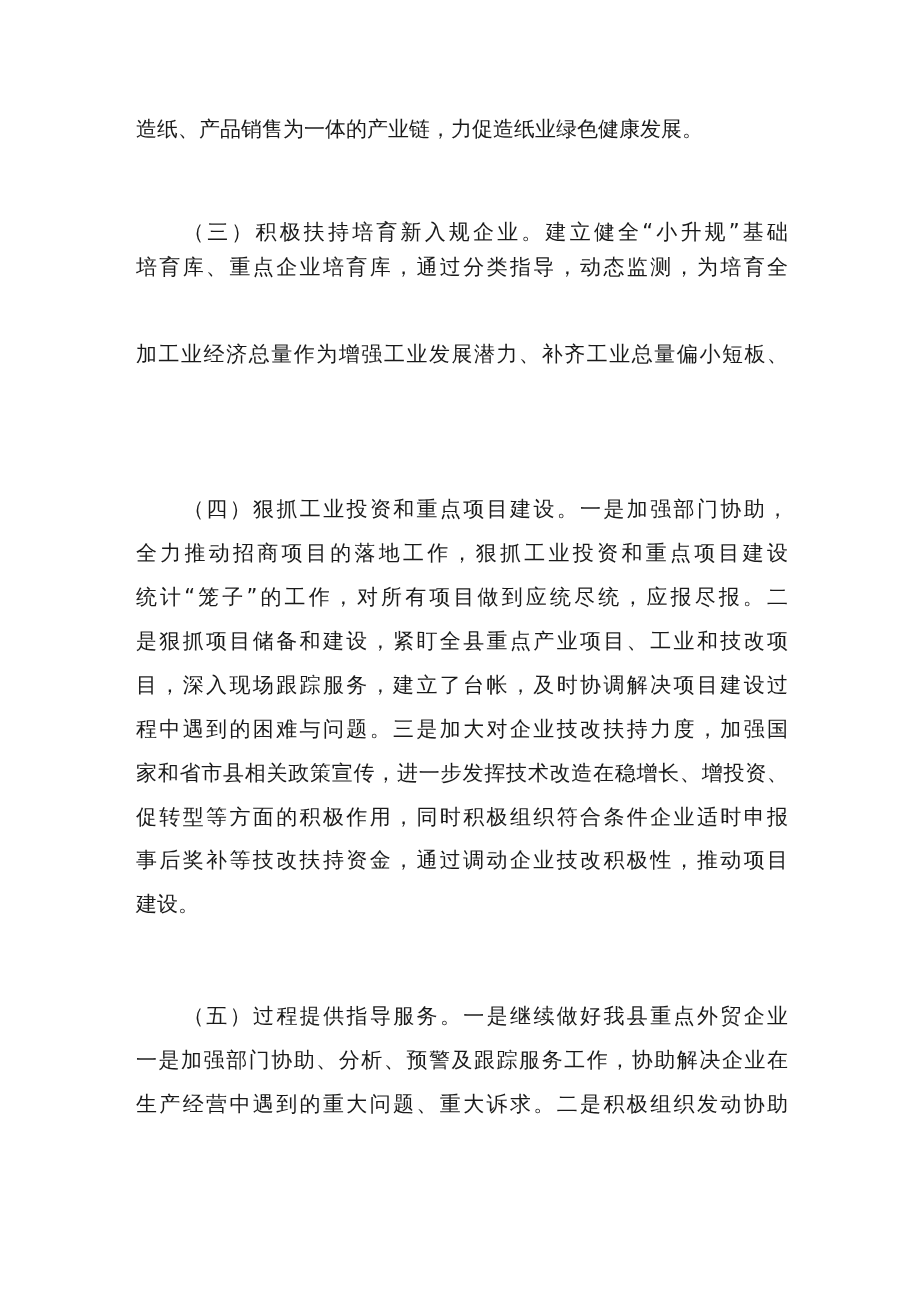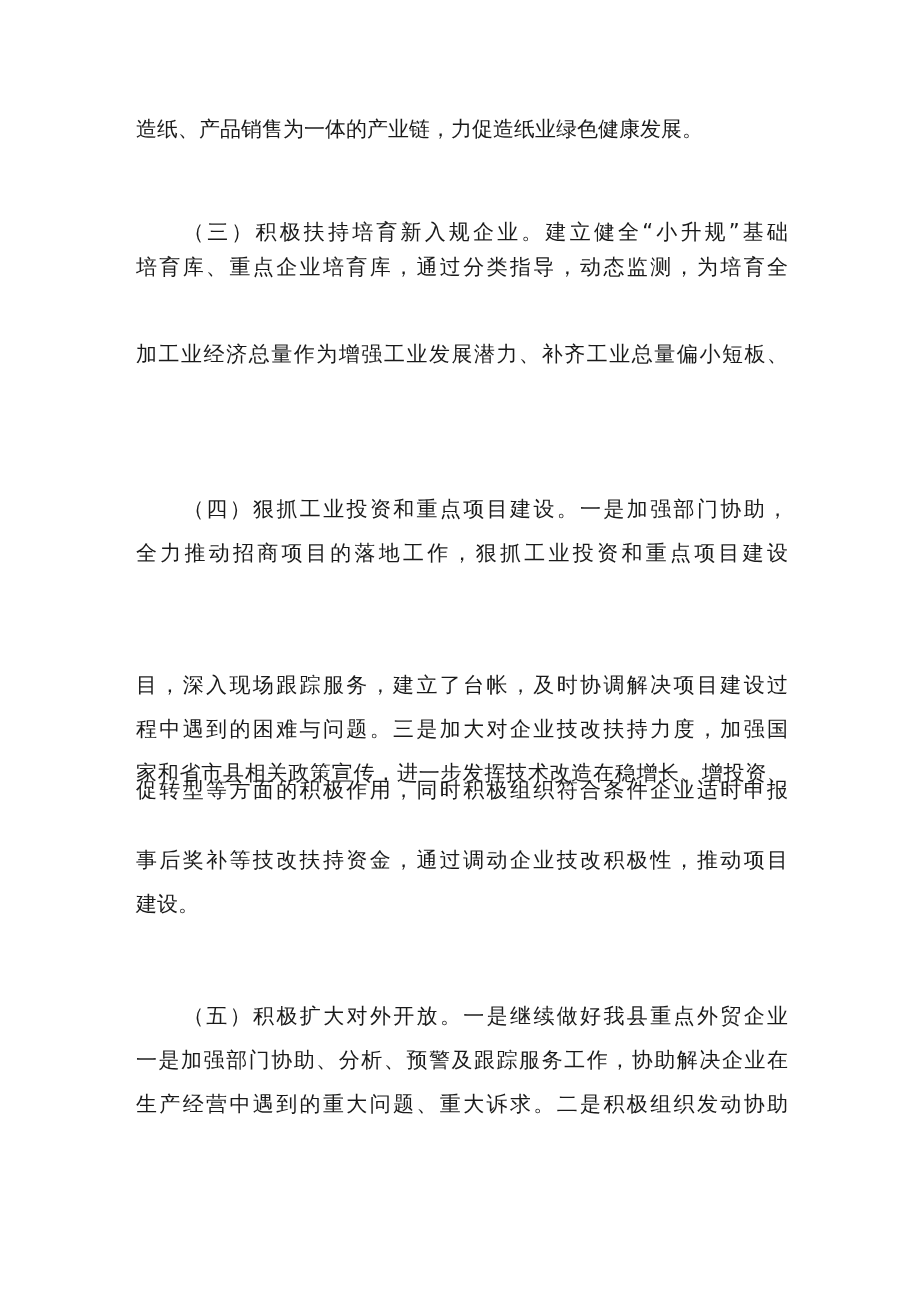--- a/index.html
+++ b/index.html
@@ -50,24 +50,26 @@
 <div class="page">
 
   <div class="line last" style="top:114px;">造纸、产品销售为一体的产业链，力促造纸业绿色健康发展。</div>
 
   <div class="line indent" style="top:208px;margin-top:9px;">（三）积极扶持培育新入规企业。建立健全“小升规”基础</div>
   <div class="line" style="top:252px;">培育库、重点企业培育库，通过分类指导，动态监测，为培育全</div>
   <div class="line" style="top:339px;">加工业经济总量作为增强工业发展潜力、补齐工业总量偏小短板、</div>
 
   <div class="line indent" style="top:494px;font-family:Liberation Serif, serif;">（四）狠抓工业投资和重点项目建设。一是加强部门协助，</div>
   <div class="line" style="top:538px;">全力推动招商项目的落地工作，狠抓工业投资和重点项目建设</div>
+  <div class="line" style="top:582px;">统计“笼子”的工作，对所有项目做到应统尽统，应报尽报。二</div>
+  <div class="line" style="top:626px;">是狠抓项目储备和建设，紧盯全县重点产业项目、工业和技改项</div>
   <div class="line" style="top:670px;">目，深入现场跟踪服务，建立了台帐，及时协调解决项目建设过</div>
   <div class="line" style="top:714px;">程中遇到的困难与问题。三是加大对企业技改扶持力度，加强国</div>
   <div class="line" style="top:758px;">家和省市县相关政策宣传，进一步发挥技术改造在稳增长、增投资、</div>
-  <div class="line" style="top:775px;">促转型等方面的积极作用，同时积极组织符合条件企业适时申报</div>
+  <div class="line" style="top:802px;">促转型等方面的积极作用，同时积极组织符合条件企业适时申报</div>
   <div class="line" style="top:845px;">事后奖补等技改扶持资金，通过调动企业技改积极性，推动项目</div>
   <div class="line last" style="top:889px;">建设。</div>
 
-  <div class="line indent" style="top:1001px;">（五）积极扩大对外开放。一是继续做好我县重点外贸企业</div>
+  <div class="line indent" style="top:1001px;">（五）过程提供指导服务。一是继续做好我县重点外贸企业</div>
   <div class="line" style="top:1045px;">一是加强部门协助、分析、预警及跟踪服务工作，协助解决企业在</div>
   <div class="line" style="top:1089px;">生产经营中遇到的重大问题、重大诉求。二是积极组织发动协助</div>
 
 </div>
 
 </body></html>

